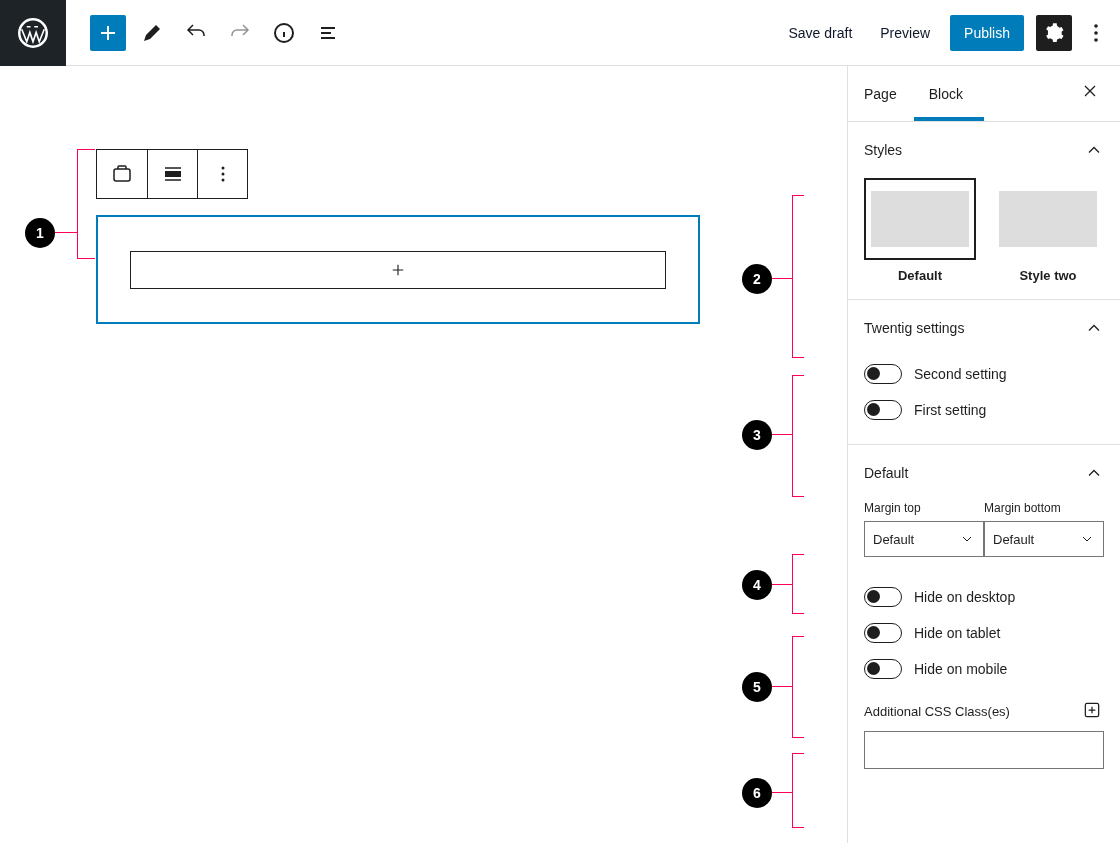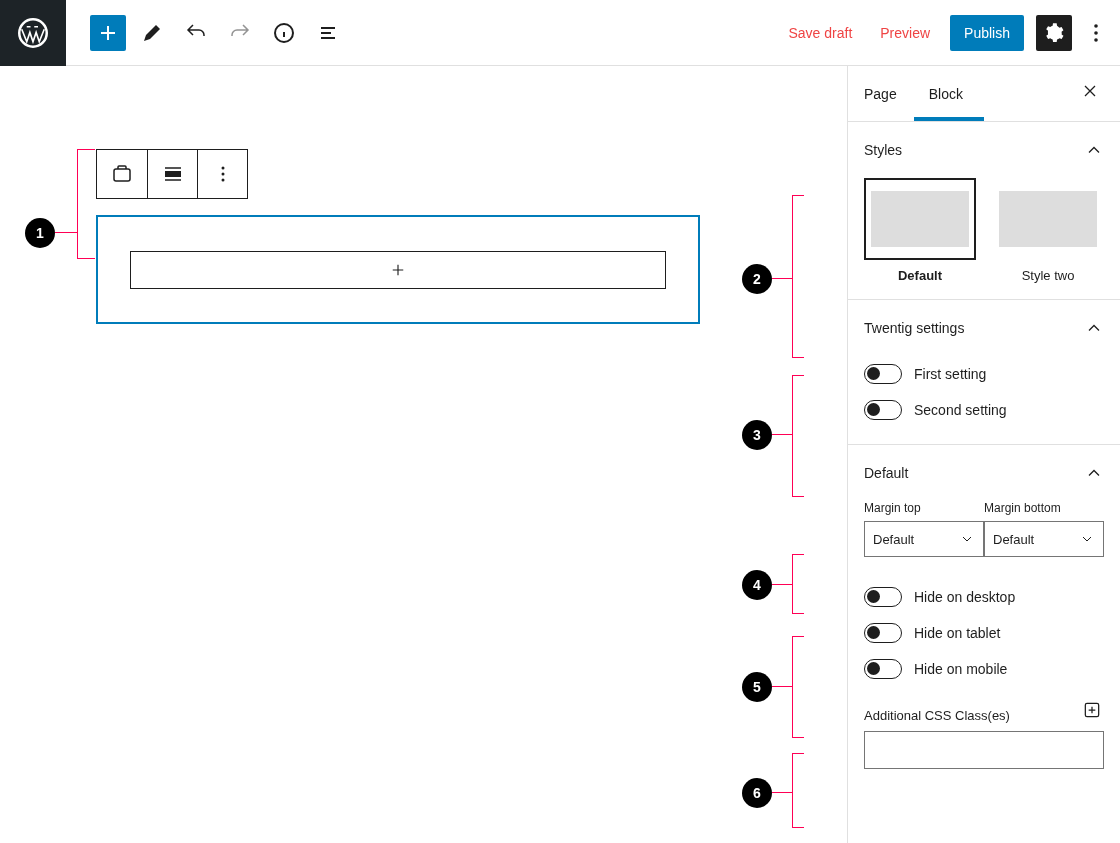--- a/index.html
+++ b/index.html
@@ -9,21 +9,21 @@
 .topbar { height: 66px; display: flex; align-items: center; border-bottom: 1px solid #e0e0e0; }
 .wp-logo { width: 66px; height: 66px; background: #1d2327; display: flex; align-items: center; justify-content: center; }
 .wp-logo svg { width: 30px; height: 30px; fill: #fff; }
 .topbar-left { display: flex; align-items: center; padding-left: 24px; gap: 8px; }
 .icon-btn { width: 36px; height: 36px; display: flex; align-items: center; justify-content: center; background: transparent; border: none; cursor: pointer; border-radius: 2px; }
 .icon-btn svg { width: 24px; height: 24px; fill: none; stroke: #1e1e1e; stroke-width: 1.5; }
 .add-block-btn { width: 36px; height: 36px; background: #007cba; border-radius: 2px; display: flex; align-items: center; justify-content: center; border: none; cursor: pointer; }
 .add-block-btn svg { stroke: #fff; width: 24px; height: 24px; stroke-width: 2; }
 .disabled-icon svg { stroke: #949494; }
 .topbar-right { margin-left: auto; display: flex; align-items: center; gap: 12px; padding-right: 12px; }
-.link-btn { color: #ef4444; background: none; border: none; font-size: 14px; cursor: pointer; padding: 8px; }
+.link-btn { color: #0f172a; background: none; border: none; font-size: 14px; cursor: pointer; padding: 8px; }
 .publish-btn { background: #007cba; color: #fff; border: none; padding: 10px 14px; font-size: 14px; border-radius: 2px; cursor: pointer; }
 .settings-btn { width: 36px; height: 36px; background: #1e1e1e; border-radius: 2px; display: flex; align-items: center; justify-content: center; border: none; cursor: pointer; }
 .settings-btn svg { fill: #fff; width: 22px; height: 22px; }
 .more-btn { width: 24px; }
 .more-btn svg { fill: #1e1e1e; stroke: none; }
 
 
 .main { display: flex; height: calc(843px - 66px); }
 .canvas { flex: 1; position: relative; padding: 85px 20px 20px 96px; }
 .sidebar { width: 273px; border-left: 1px solid #e0e0e0; overflow-y: auto; }
@@ -70,21 +70,21 @@
 .toggle { width: 38px; height: 20px; border: 1.5px solid #1e1e1e; border-radius: 20px; position: relative; background: #fff; cursor: pointer; }
 .toggle::after { content: ""; position: absolute; left: 2px; top: 2px; width: 13px; height: 13px; background: #1e1e1e; border-radius: 50%; }
 .toggle-label { font-size: 14px; }
 
 .margin-row { display: flex; gap: 0; margin-bottom: 12px; }
 .margin-col { flex: 1; }
 .margin-col label { font-size: 12px; display: block; margin-bottom: 6px; }
 .select { width: 100%; height: 36px; border: 1px solid #757575; padding: 0 8px; font-size: 13px; display: flex; align-items: center; justify-content: space-between; background: #fff; cursor: pointer; }
 .select svg { width: 16px; height: 16px; }
 
-.css-label-row { display: flex; align-items: flex-end; justify-content: space-between; margin: 12px 0 8px; }
+.css-label-row { display: flex; align-items: center; justify-content: space-between; margin: 12px 0 8px; }
 .css-label-row span { font-size: 13px; }
 .css-add-btn { width: 24px; height: 24px; background: none; border: none; cursor: pointer; }
 .css-add-btn svg { width: 20px; height: 20px; }
 .css-input { width: 100%; height: 38px; border: 1px solid #757575; padding: 0 8px; font-size: 13px; }
 </style>
 </head>
 <body>
 
 <div class="topbar">
   <div class="wp-logo">
@@ -204,41 +204,41 @@
           <div class="style-item">
             <div class="style-preview selected">
                 <div class="style-preview-inner"></div>
               </div>
             <div class="style-label" style="font-weight:700;">Default</div>
           </div>
           <div class="style-item">
             <div class="style-preview">
                 <div class="style-preview-inner"></div>
               </div>
-            <div class="style-label" style="font-weight:400;">Style two</div>
+            <div class="style-label" style="font-weight:700;">Style two</div>
           </div>
         </div>
       </div>
     </div>
 
     <div class="panel">
       <div class="panel-header">
         <span>Twentig settings</span>
         <svg viewBox="0 0 24 24">
             <path d="M6 15l6-6 6 6" stroke="#1e1e1e" fill="none" stroke-width="1.5"></path>
           </svg>
       </div>
       <div class="panel-body">
         <div class="toggle-row">
           <div class="toggle"></div>
-          <span class="toggle-label">First setting</span>
+          <span class="toggle-label">Second setting</span>
         </div>
         <div class="toggle-row">
           <div class="toggle"></div>
-          <span class="toggle-label">Second setting</span>
+          <span class="toggle-label">First setting</span>
         </div>
       </div>
     </div>
 
     <div class="panel" style="border-bottom:none;">
       <div class="panel-header">
         <span>Default</span>
         <svg viewBox="0 0 24 24">
             <path d="M6 15l6-6 6 6" stroke="#1e1e1e" fill="none" stroke-width="1.5"></path>
           </svg>

